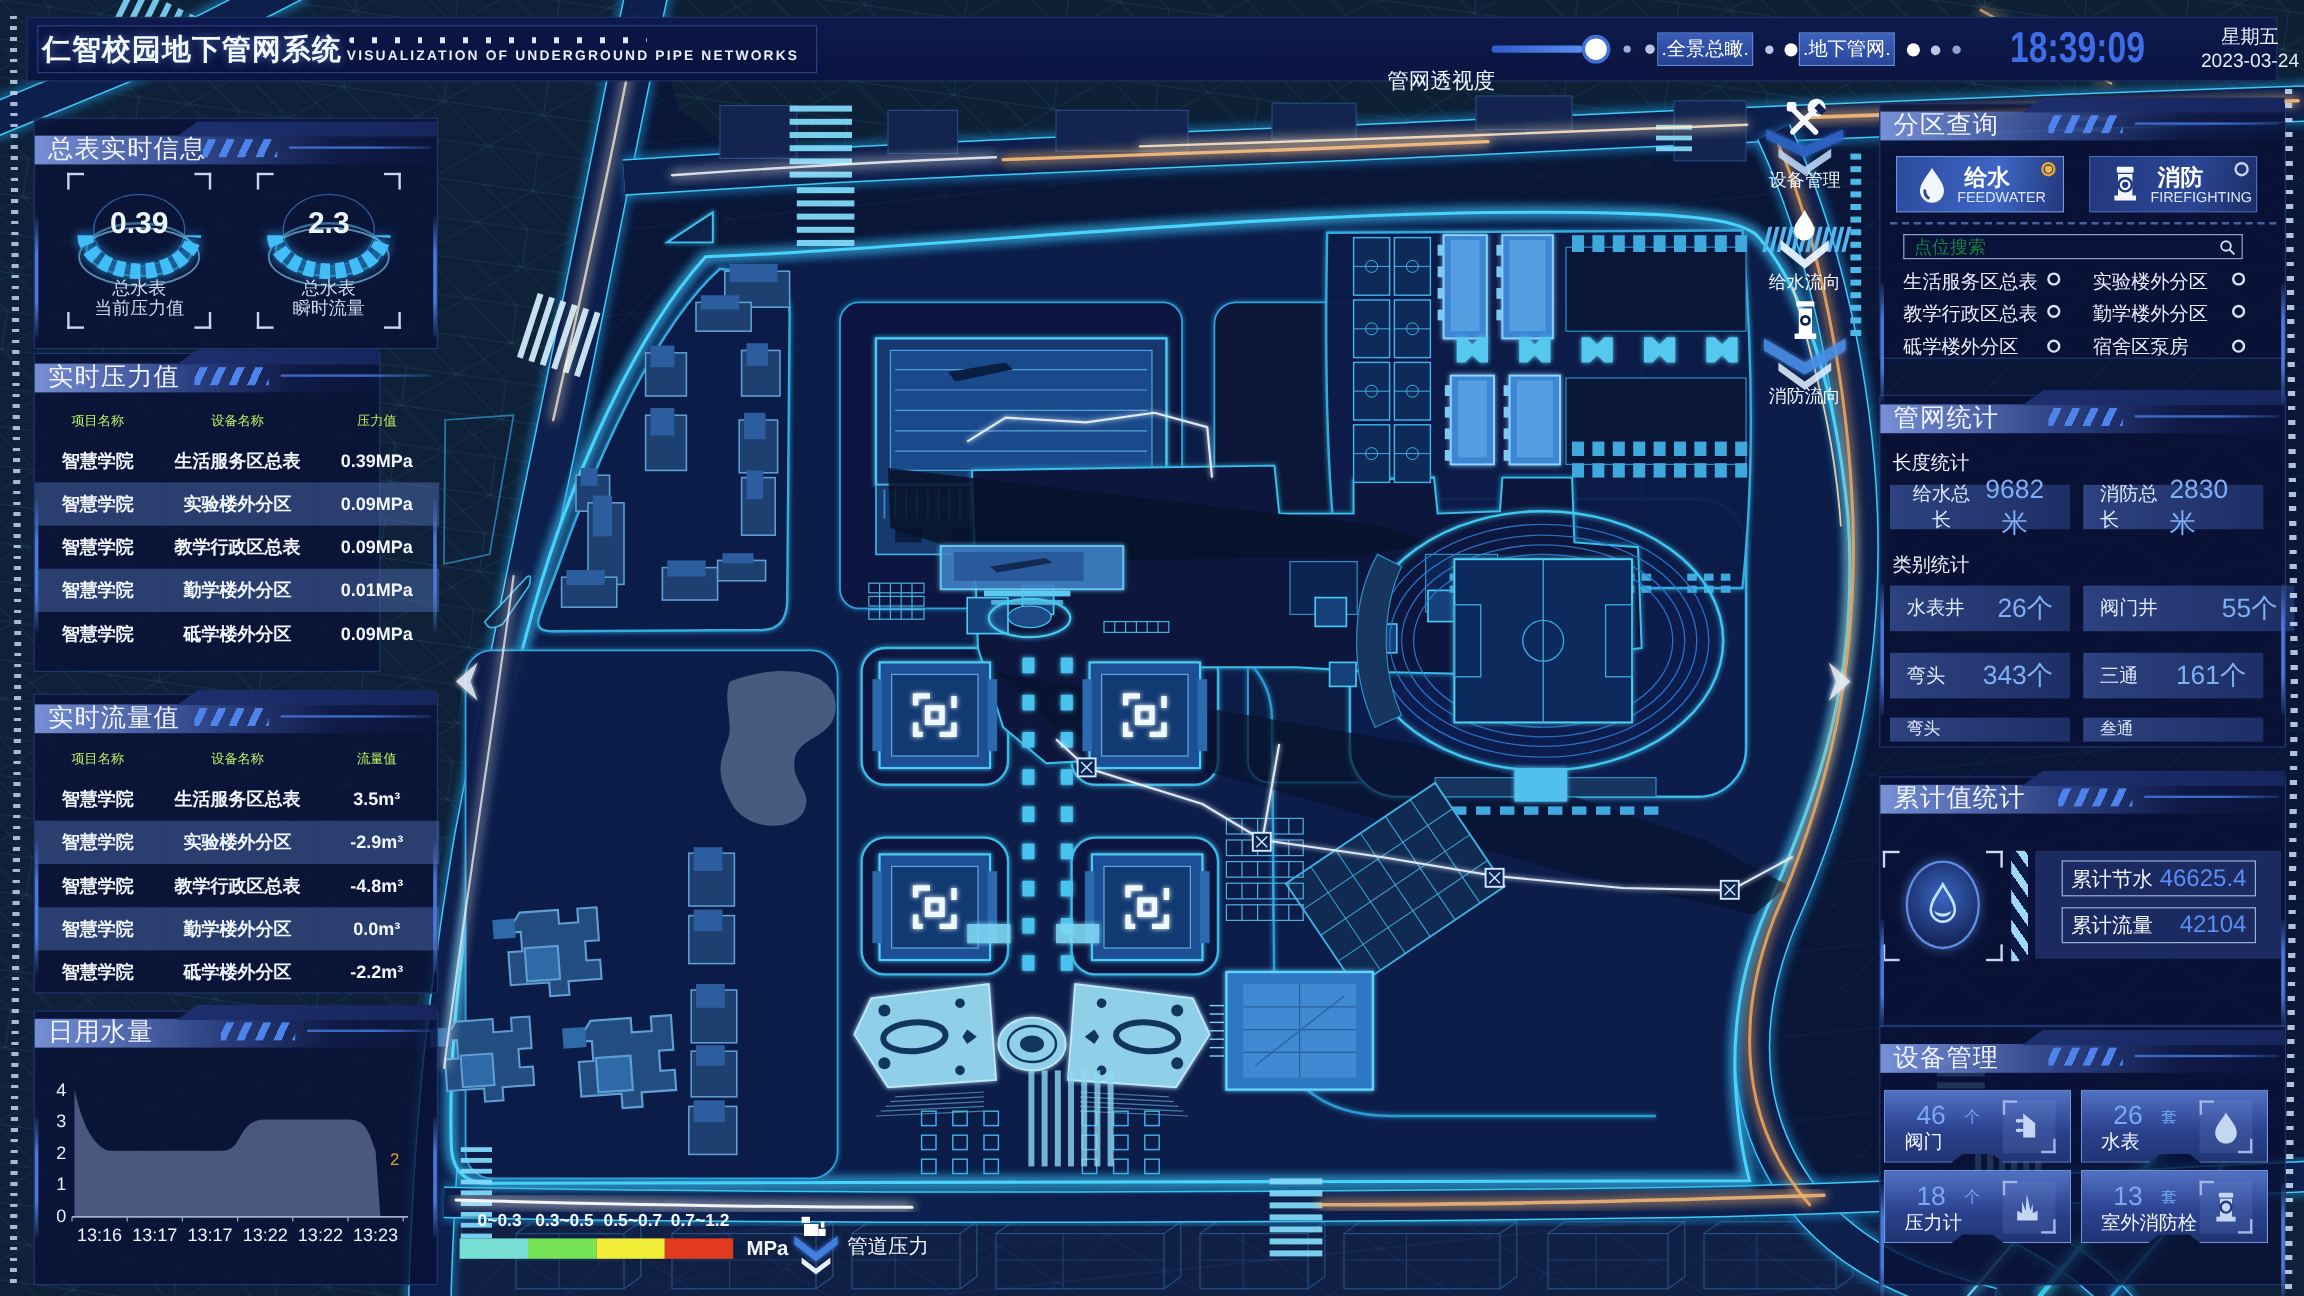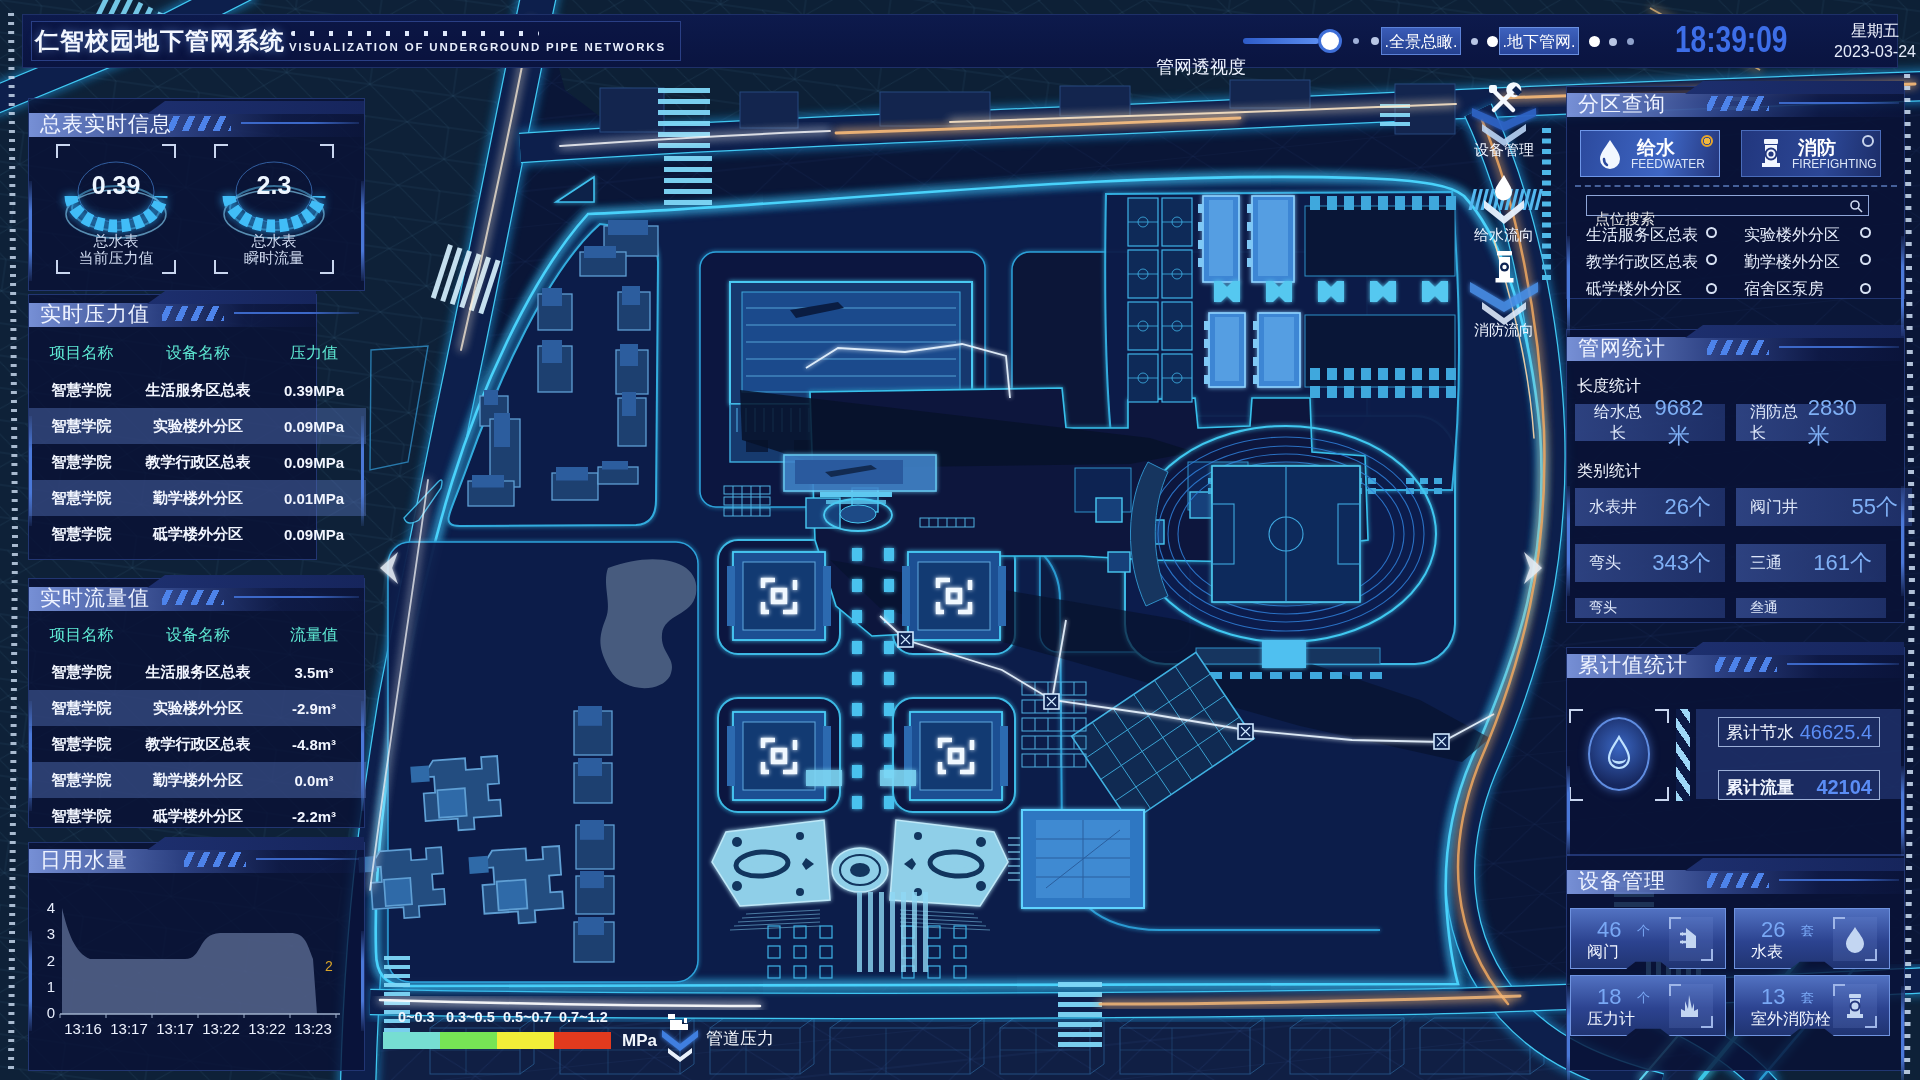--- a/index.html
+++ b/index.html
@@ -10,21 +10,21 @@
   
   .sec { position:relative; }
   .sechead { position:relative; height:24px; background:linear-gradient(90deg, rgba(124,150,222,0.95), rgba(62,88,170,0.65) 45%, rgba(28,44,110,0.28) 75%, rgba(20,32,90,0.12)); }
   .sechead .tab { position:absolute; left:118px; right:0; top:-12px; height:13px; background:linear-gradient(90deg,#1d2f6e,#16255c); clip-path:polygon(18px 0,100% 0,100% 100%,0 100%); }
   .sechead .t { position:absolute; left:11px; top:-3px; font-size:21px; color:#eef3ff; letter-spacing:1px; font-weight:400; }
   .sl { position:absolute; top:3px; height:15px; width:62px; background:repeating-linear-gradient(115deg, transparent 0 4px, #4d83ea 4px 10px, transparent 10px 14px); }
   .ln { position:absolute; top:9px; height:2px; background:linear-gradient(90deg,#3c68c8,#3c68c8 60%, rgba(60,104,200,0.25)); }
   
   .vline { position:absolute; width:3px; background:linear-gradient(180deg, rgba(90,130,220,0.1), #4a78d8 30%, #4a78d8 70%, rgba(90,130,220,0.1)); }
   .tbl { width:100%; border-collapse:collapse; table-layout:fixed; }
-  .tbl th { color:#5eead4; font-weight:400; font-size:16px; padding:6px 0 8px; }
+  .tbl th { color:#bef264; font-weight:400; font-size:11px; padding:6px 0 8px; }
   .tbl td { color:#f2f6ff; font-size:15px; font-weight:700; text-align:center; height:36px; }
   .tbl tr.hl { background:rgba(84,112,184,0.45); }
   .statbox { background:linear-gradient(90deg, rgba(74,104,188,0.55), rgba(58,86,168,0.42)); display:flex; align-items:center; justify-content:space-between; padding:0 14px; color:#dfe8fa; font-size:16px; }
   .statbox b { color:#7fb0f5; font-weight:400; font-size:22px; }
   .corner { position:absolute; width:14px; height:14px; border:2px solid #c9d6ef; }
   .devcard { width:156px; height:61px; background:linear-gradient(180deg,#5272c2, #2c4390 55%, #203472); border:1px solid #6f93e0; clip-path:polygon(0 0,100% 0,100% 100%,64% 100%,58% 88%,42% 88%,36% 100%,0 100%); }
   .devcard .num { position:absolute; left:26px; top:8px; font-size:22px; color:#79a8f5; }
   .devcard .unit { position:absolute; left:66px; top:13px; font-size:13px; color:#79a8f5; }
   .devcard .name { position:absolute; left:16px; top:33px; font-size:16px; color:#f2f6ff; }
   .devcard .icobox { position:absolute; left:98px; top:8px; width:44px; height:44px; background:rgba(120,150,220,0.18); }
@@ -1210,21 +1210,21 @@
           <circle cx="14" cy="17" r="2.6" fill="#22377e"></circle>
         </svg>
         <div style="position:absolute; left:56px; top:4px; font-size:19px; color:#ffffff; font-weight:700;">消防</div>
         <div style="position:absolute; left:50px; top:26px; font-size:12px; color:#dce6f8;">FIREFIGHTING</div>
         <div style="position:absolute; right:6px; top:4px; width:12px; height:12px; border-radius:50%; border:2px solid #c8d4ec;"></div>
       </div>
 
       <div style="position:absolute; left:8px; top:98px; width:322px; border-top:2px dashed #5a7abc; opacity:0.75;"></div>
 
       <div style="position:absolute; left:19px; top:108px; width:283px; height:21px; border:1.5px solid #8fa6d8; background:rgba(10,20,60,0.5);">
-        <span style="position:absolute; left:8px; top:14px; font-size:15px; color:#e5e5e5;text-align:right;">点位搜索</span>
+        <span style="position:absolute; left:8px; top:1px; font-size:15px; color:#15803d;text-align:right;">点位搜索</span>
         <svg width="14" height="14" viewBox="0 0 14 14" style="position:absolute; right:5px; top:3px;">
             <circle cx="6" cy="6" r="4" fill="none" stroke="#cfdaf0" stroke-width="1.6"></circle>
             <line x1="9" y1="9" x2="13" y2="13" stroke="#cfdaf0" stroke-width="1.6"></line>
           </svg>
       </div>
 
       <div style="position:absolute; left:19px; top:138px; width:310px; font-size:16px; color:#e6edfb;">
         <div style="position:relative; height:27px;"><span>生活服务区总表</span><span style="position:absolute;left:120px;top:2px;width:11px;height:11px;border-radius:50%;border:2.5px solid #d8e2f4;"></span><span style="position:absolute;left:158px;">实验楼外分区</span><span style="position:absolute;left:274px;top:2px;width:11px;height:11px;border-radius:50%;border:2.5px solid #d8e2f4;"></span></div>
         <div style="position:relative; height:27px;"><span>教学行政区总表</span><span style="position:absolute;left:120px;top:2px;width:11px;height:11px;border-radius:50%;border:2.5px solid #d8e2f4;"></span><span style="position:absolute;left:158px;">勤学楼外分区</span><span style="position:absolute;left:274px;top:2px;width:11px;height:11px;border-radius:50%;border:2.5px solid #d8e2f4;"></span></div>
         <div style="position:relative; height:22px; overflow:hidden;"><span>砥学楼外分区</span><span style="position:absolute;left:120px;top:4px;width:11px;height:11px;border-radius:50%;border:2.5px solid #d8e2f4;"></span><span style="position:absolute;left:158px;">宿舍区泵房</span><span style="position:absolute;left:274px;top:4px;width:11px;height:11px;border-radius:50%;border:2.5px solid #d8e2f4;"></span></div>
@@ -1297,21 +1297,21 @@
         </div>
       </div>
 
       <div style="position:absolute; left:109px; top:61px; width:14px; height:92px; background:repeating-linear-gradient(55deg, #9fd8f8 0 6px, #0c1a46 6px 14px);"></div>
 
       <div style="position:absolute; left:129px; top:61px; width:205px; height:90px; background:rgba(52,76,150,0.45);">
         <div style="position:absolute; left:22px; top:8px; width:162px; height:30px; border:1.5px solid #9db0d8; display:flex; align-items:center; justify-content:space-between; padding:0 7px;">
           <span style="font-size:17px; color:#f2f6ff;">累计节水</span>
             <span style="font-size:20px; color:#5b8df5;">46625.4</span>
         </div>
-        <div style="position:absolute; left:22px; top:61px; width:162px; height:30px; border:1.5px solid #9db0d8; display:flex; align-items:flex-end; justify-content:space-between; padding:0 7px;font-weight:bold;">
+        <div style="position:absolute; left:22px; top:47px; width:162px; height:30px; border:1.5px solid #9db0d8; display:flex; align-items:center; justify-content:space-between; padding:0 7px;">
           <span style="font-size:17px; color:#f2f6ff;">累计流量</span>
             <span style="font-size:20px; color:#5b8df5;">42104</span>
         </div>
       </div>
     </div>
 
     <div class="sec" style="position:absolute; left:0; top:769px; width:339px; height:216px; background:rgba(9,17,54,0.8); border:1px solid rgba(40,62,130,0.8);">
       <div class="sechead" style="margin-top:14px;">
           <div class="tab"></div>
           <div class="t">设备管理</div>

